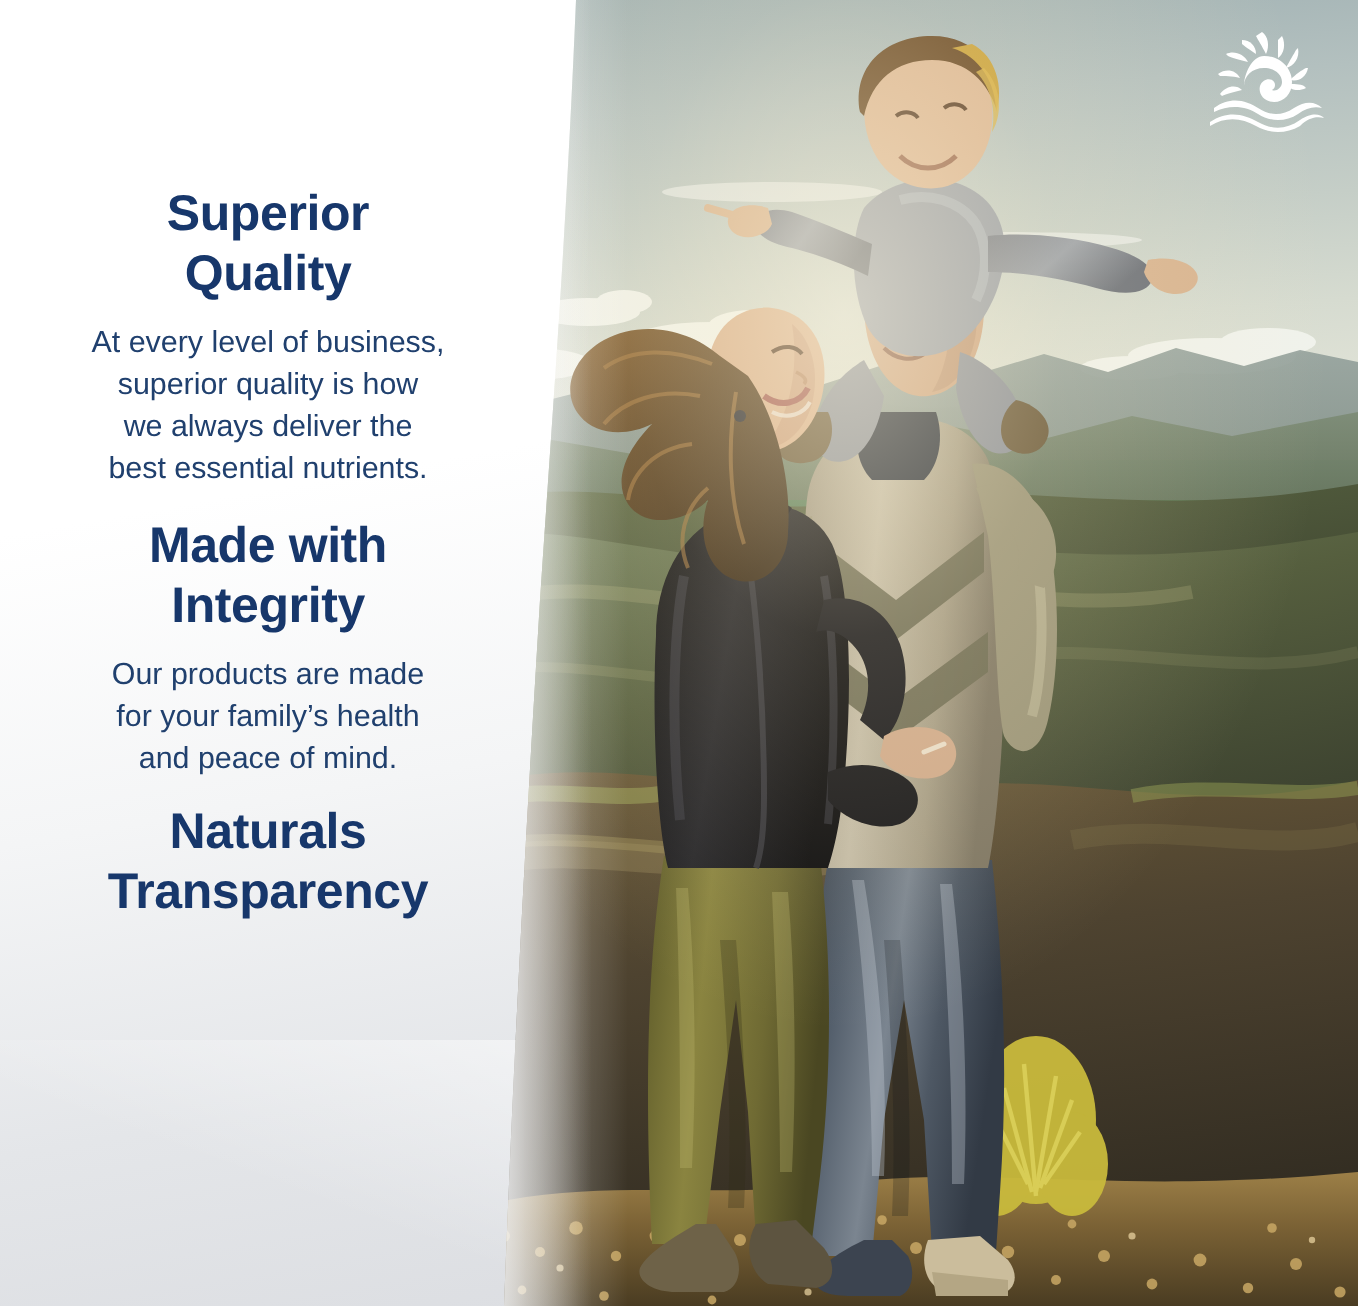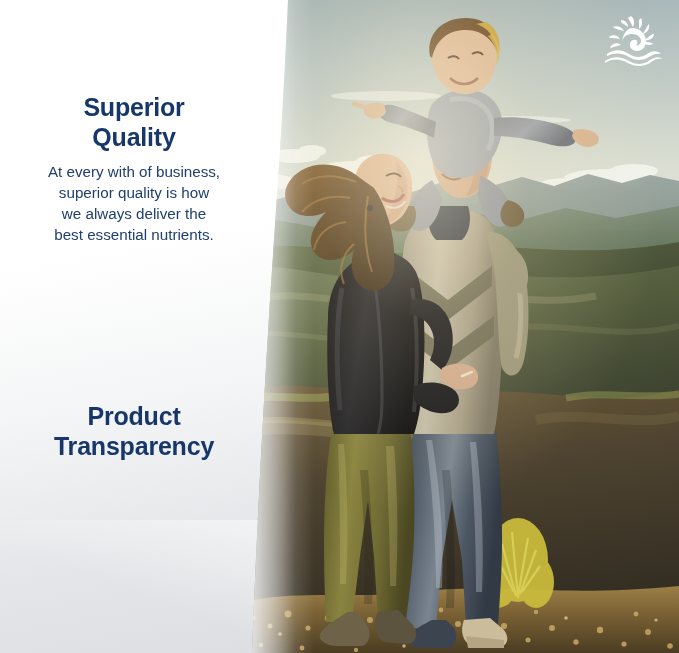--- a/index.html
+++ b/index.html
@@ -428,29 +428,36 @@
   <div id="divider-glow"></div>
   <div id="divider-edge"></div>
 
   <div id="left-panel">
     <div id="left-panel-sheen"></div>
   </div>
 
   <div class="copy-block" id="block-0" style="z-index:7;">
     <p class="copy-title">Superior
 Quality</p>
-    <p class="copy-body">At every with of business,
+    <p class="copy-body">At every level of business,
 superior quality is how
 we always deliver the
 best essential nutrients.</p>
   </div>
 
+  <div class="copy-block" id="block-1" style="z-index:7;">
+    <p class="copy-title">Made with
+Integrity</p>
+    <p class="copy-body">Our products are made
+for your family’s health
+and peace of mind.</p>
+  </div>
 
   <div class="copy-block" id="block-2" style="z-index:7;">
-    <p class="copy-title">Product
+    <p class="copy-title">Naturals
 Transparency</p>
   </div>
 
   <div id="logo">
     <svg width="62" height="52" viewBox="0 0 62 52" xmlns="http://www.w3.org/2000/svg">
       <g fill="#ffffff">
 
         <path d="M30,2 C33,4 34,9 32,13 C30,9 28,6 27,4 Z"></path>
         <path d="M40,4 C42,8 41,13 38,15 C38,11 38,8 38,6 Z"></path>
         <path d="M48,10 C49,15 46,19 42,20 C44,16 46,13 47,11 Z"></path>

